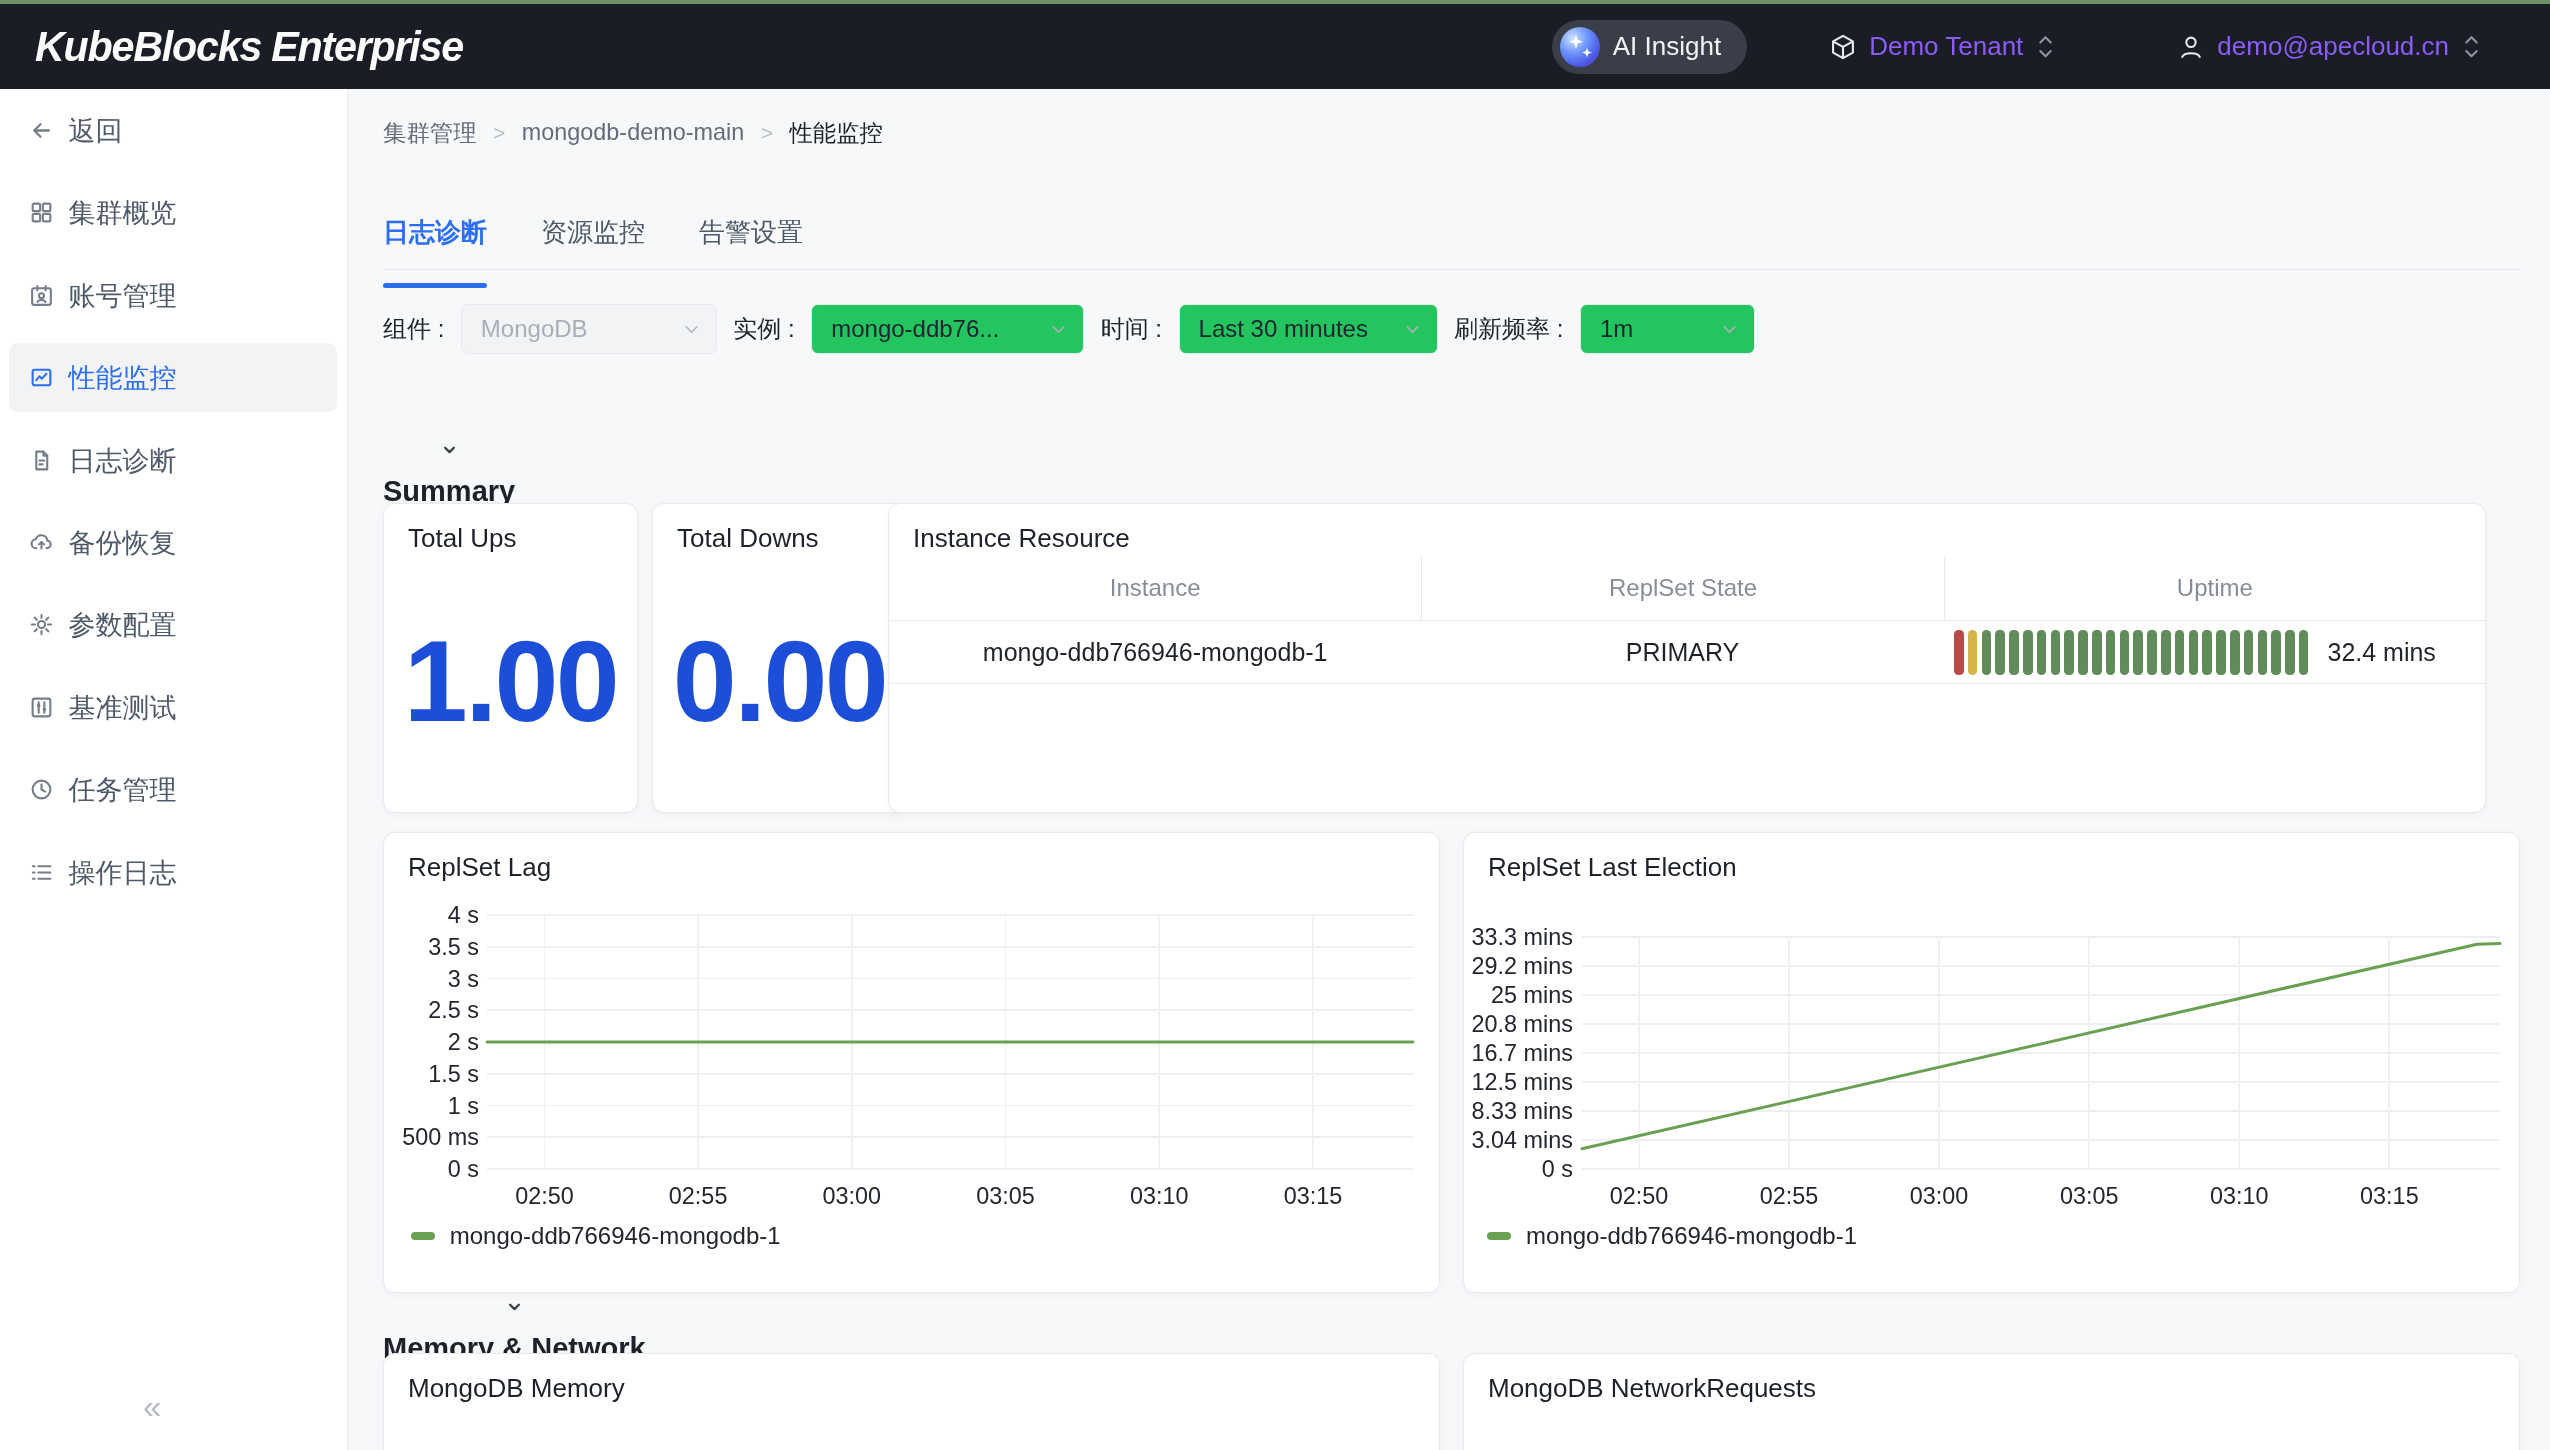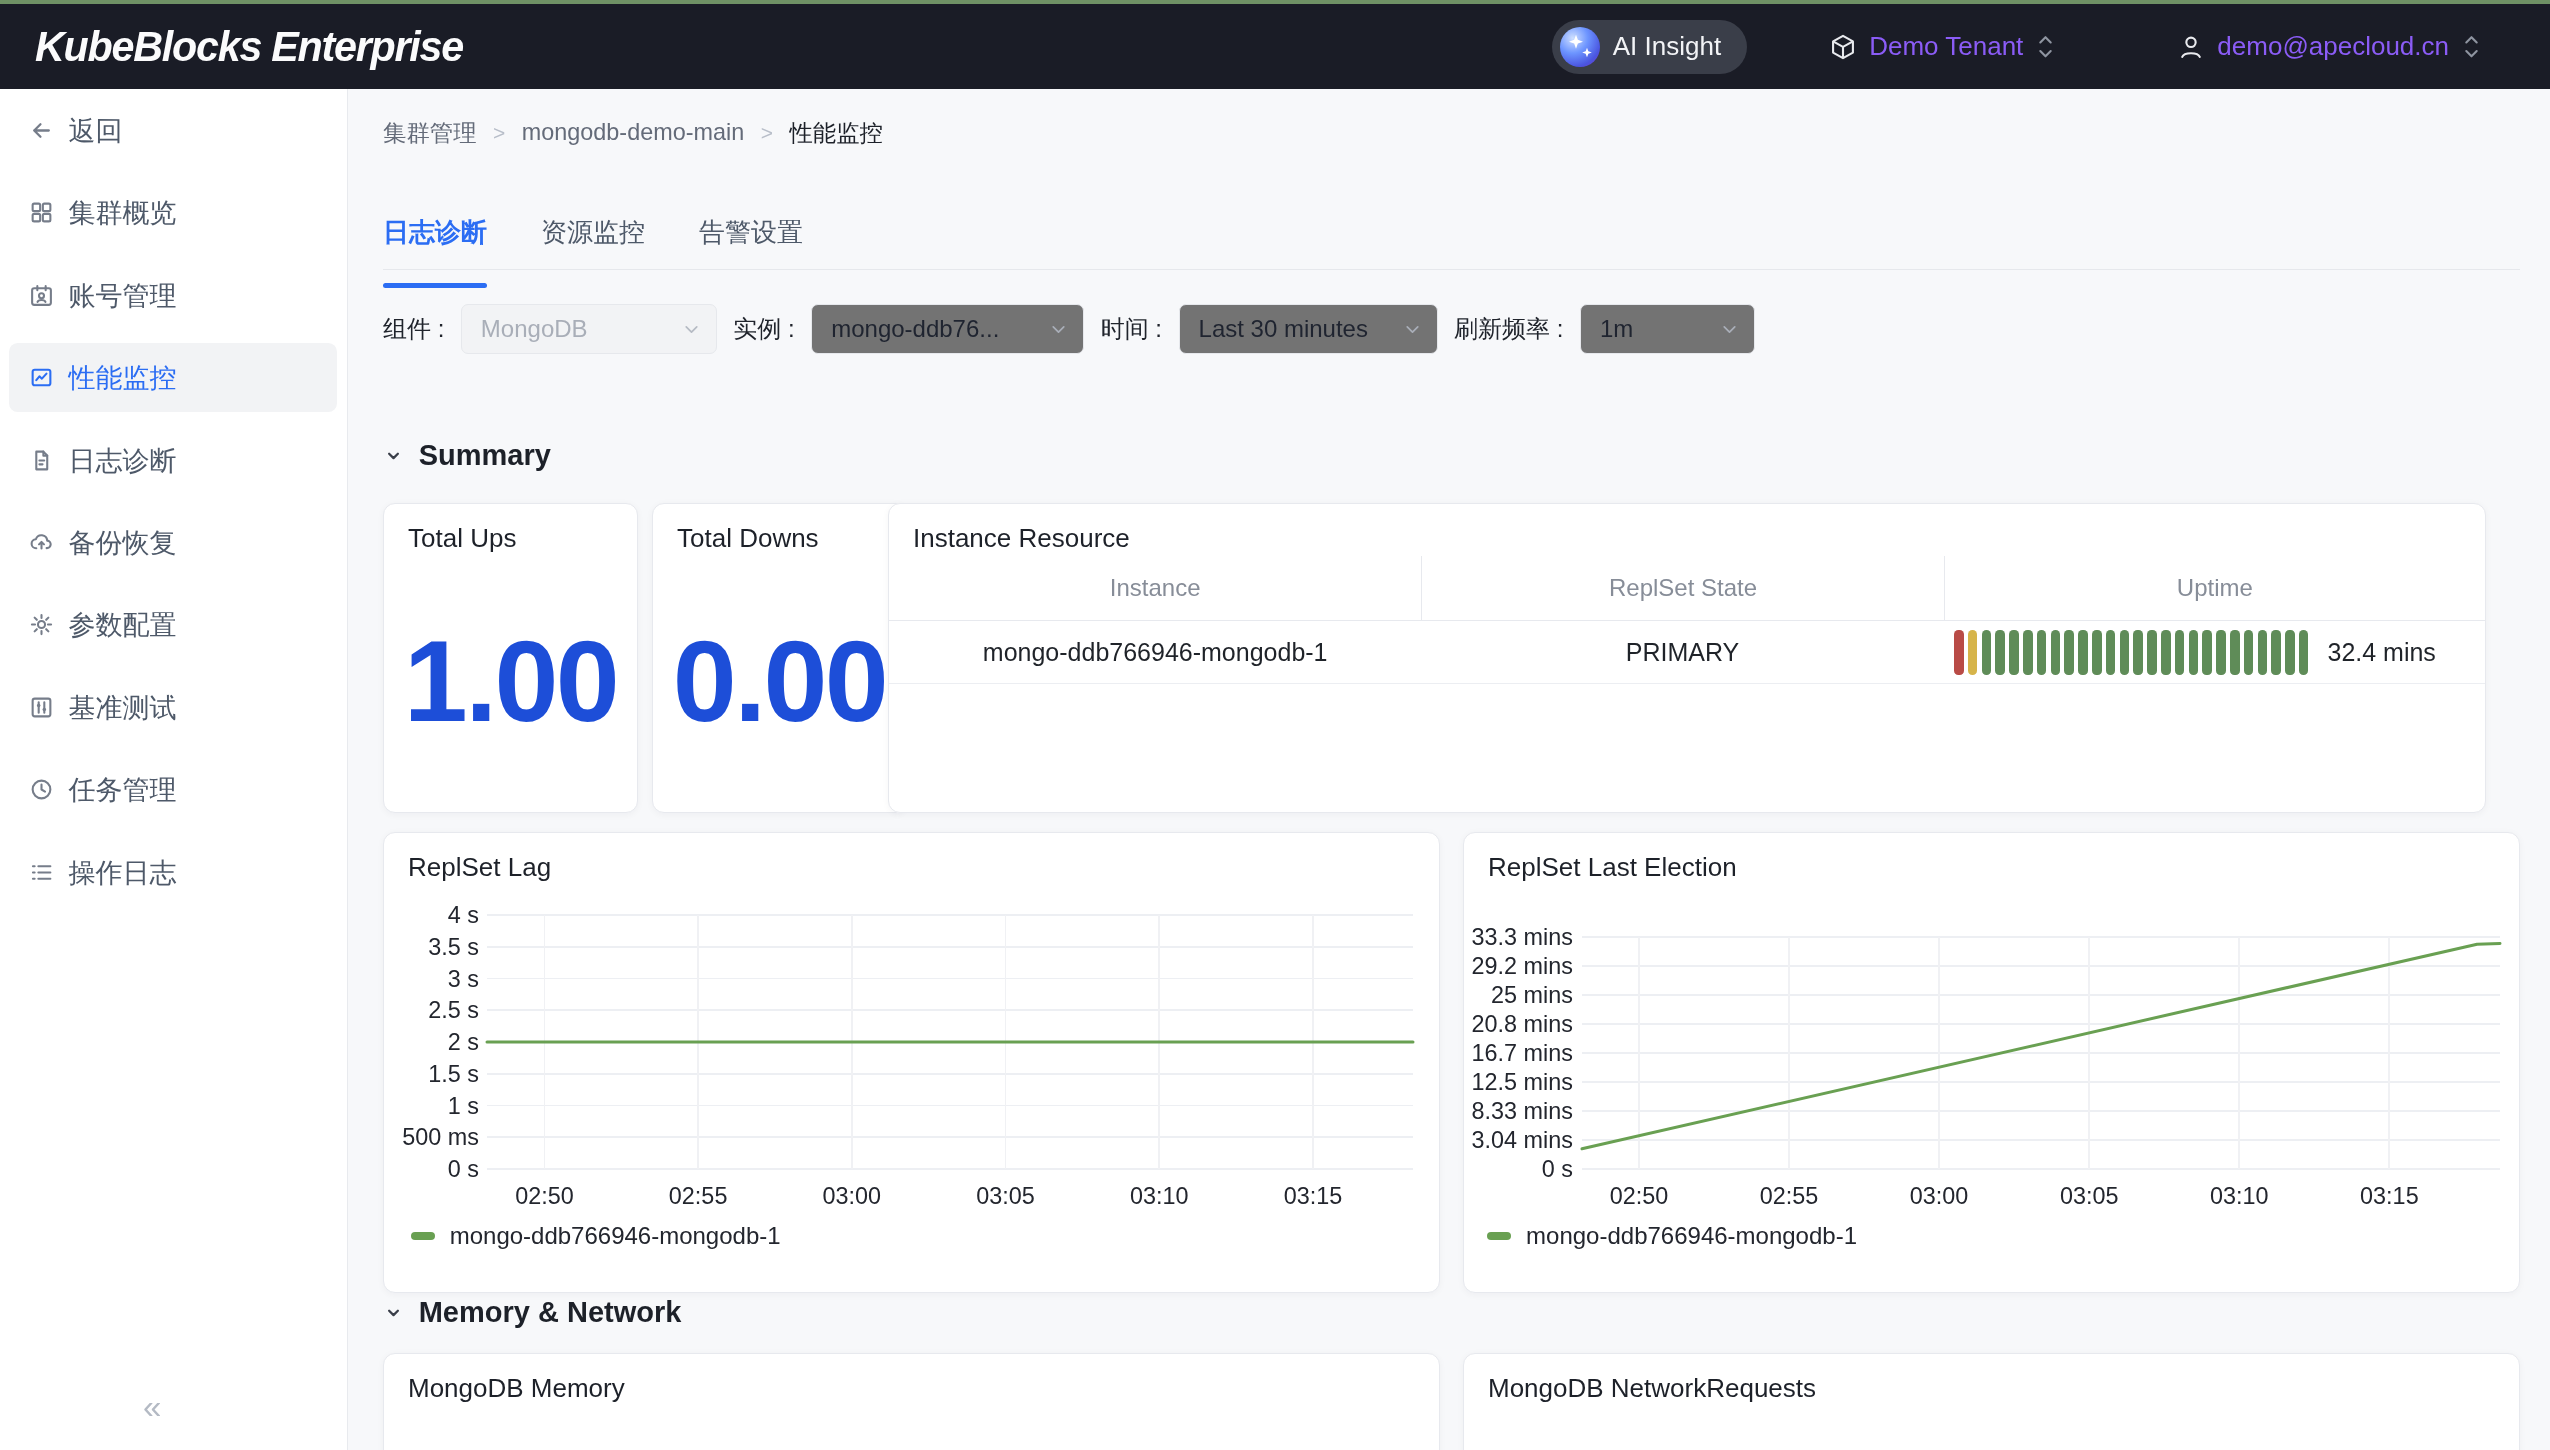--- a/index.html
+++ b/index.html
@@ -49,29 +49,29 @@
 
   .tabs{position:absolute;left:35px;top:124px;right:30px;height:56px;display:flex;gap:54px;
         border-bottom:1.7px solid #e6e8ec;box-sizing:content-box;}
   .tab{font-size:26px;line-height:38px;color:#4e5969;position:relative;cursor:pointer;white-space:nowrap;}
   .tab.active{color:#2b6df3;font-weight:700;}
   .tab.active::after{content:'';position:absolute;left:0;right:0;bottom:-19px;height:5.2px;
                      background:#2b6df3;border-radius:2.6px;}
 
   .filters{position:absolute;left:35px;top:215px;height:50px;display:flex;align-items:center;gap:16.5px;}
   .f-label{font-size:24px;color:#20242c;white-space:nowrap;}
-  .select{height:50px;border:1.7px solid #e6e8ec;border-radius:7px;background:#737373;display:flex;
+  .select{height:50px;border:1.7px solid #e6e8ec;border-radius:7px;background:#22c55e;display:flex;
           align-items:center;justify-content:space-between;padding:0 14px 0 19px;font-size:24px;
           color:#1f2430;box-sizing:border-box;cursor:pointer;}
   .select .val{white-space:nowrap;overflow:hidden;}
   .select.disabled{background:#f2f3f5;color:#a9aeb8;cursor:default;}
   .select .chev{flex:0 0 auto;margin-left:12px;display:flex;}
 
   .section-head{position:absolute;left:35px;display:flex;align-items:center;gap:14.7px;
-                font-size:29px;font-weight:700;color:#1d2129;cursor:pointer;}
+                font-size:29px;font-weight:700;color:#1d2129;cursor:pointer;flex-direction:column;}
   .section-head .chev-down{display:flex;}
 
   .card{position:absolute;background:#ffffff;border:1.7px solid #e7e9ee;border-radius:12px;
         box-shadow:0 1.7px 7px rgba(29,33,41,.04);box-sizing:border-box;}
   .card-title{position:absolute;left:24px;top:19px;font-size:26px;font-weight:500;color:#1d2129;white-space:nowrap;}
   .stat-value{position:absolute;left:0;right:0;top:120px;text-align:center;font-size:115px;
               font-weight:600;color:#1d4ed8;letter-spacing:-2.6px;line-height:1;}
 
   
   .ir-table{position:absolute;left:0;right:0;top:52px;}

